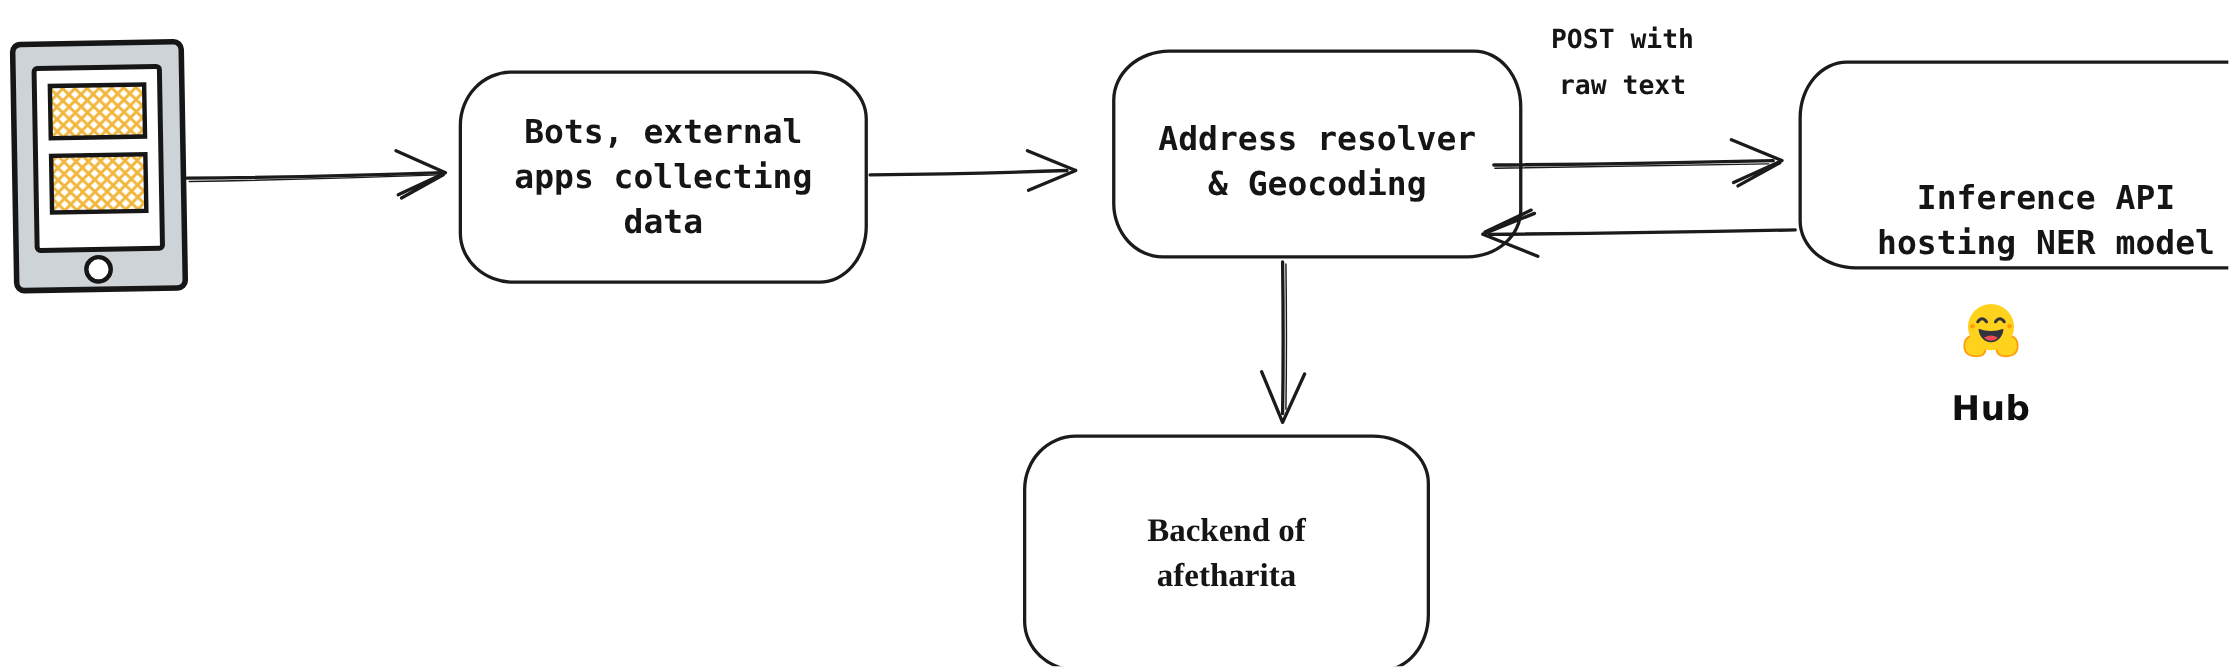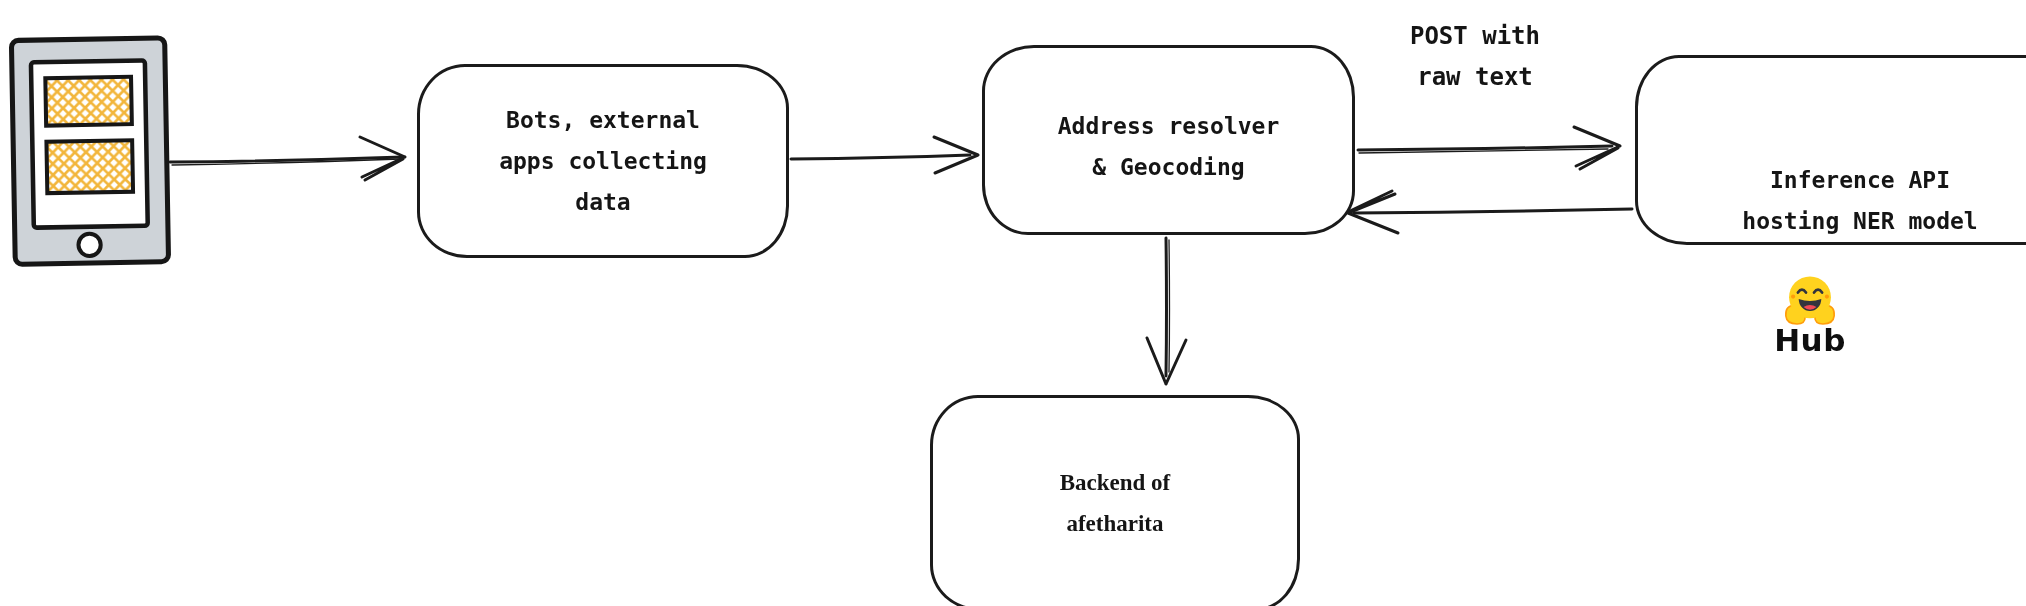--- a/index.html
+++ b/index.html
@@ -4,35 +4,35 @@
 <style>
   html,body{margin:0;padding:0;background:#ffffff;}
   #canvas{
     position:relative;width:2026px;height:606px;background:#ffffff;
     font-family:"DejaVu Sans Mono","Liberation Mono",monospace;
     color:#151515;overflow:hidden;
   }
   .node{
     position:absolute;display:flex;align-items:center;justify-content:center;
     border:3px solid #1b1b1b;background:#ffffff;box-sizing:border-box;
-    text-align:center;font-weight:700;font-size:23px;line-height:41px;
+    text-align:center;font-weight:700;font-size:30px;line-height:41px;
   }
   .node .lbl{white-space:pre-line;}
   .rad-a{border-radius:48px 52px 44px 50px / 50px 44px 52px 46px;}
-  .rad-b{border-radius:52px 44px 50px 46px / 46px 52px 44px 50px;}
+  .rad-b{border-radius:52px 44px 50px 46px / 46px 52px 44px 50px;margin-left:29px;}
   .rad-c{border-radius:44px 50px 46px 52px / 52px 46px 50px 44px;}
   .edge-label{
     position:absolute;font-weight:700;font-size:24px;line-height:41px;
     text-align:center;white-space:pre-line;
   }
   #arrow-layer{position:absolute;left:0;top:0;pointer-events:none;}
   #phone{position:absolute;left:6px;top:30px;}
   #hub-badge{
     position:absolute;left:1762px;top:274px;width:96px;
-    display:flex;flex-direction:column;align-items:center;
+    display:flex;flex-direction:column;align-items:center;gap:32px;
   }
   #hub-label{
     font-family:"DejaVu Sans","Liberation Sans",sans-serif;
     font-weight:800;font-size:31px;line-height:30px;color:#0e0e0e;
     margin-top:-7px;letter-spacing:0.5px;
   }
 </style>
 </head>
 <body>
 

